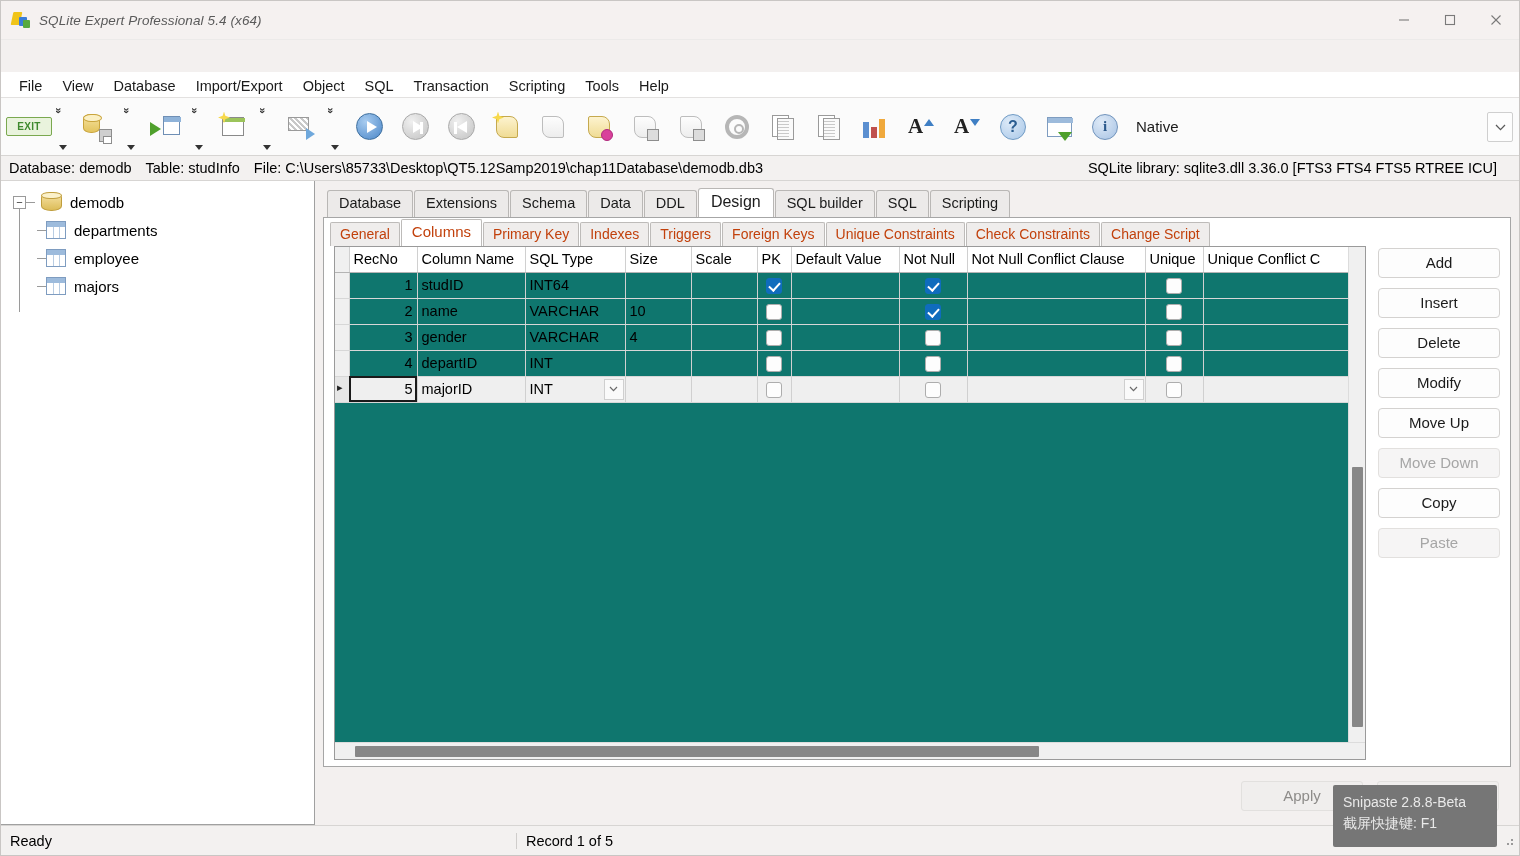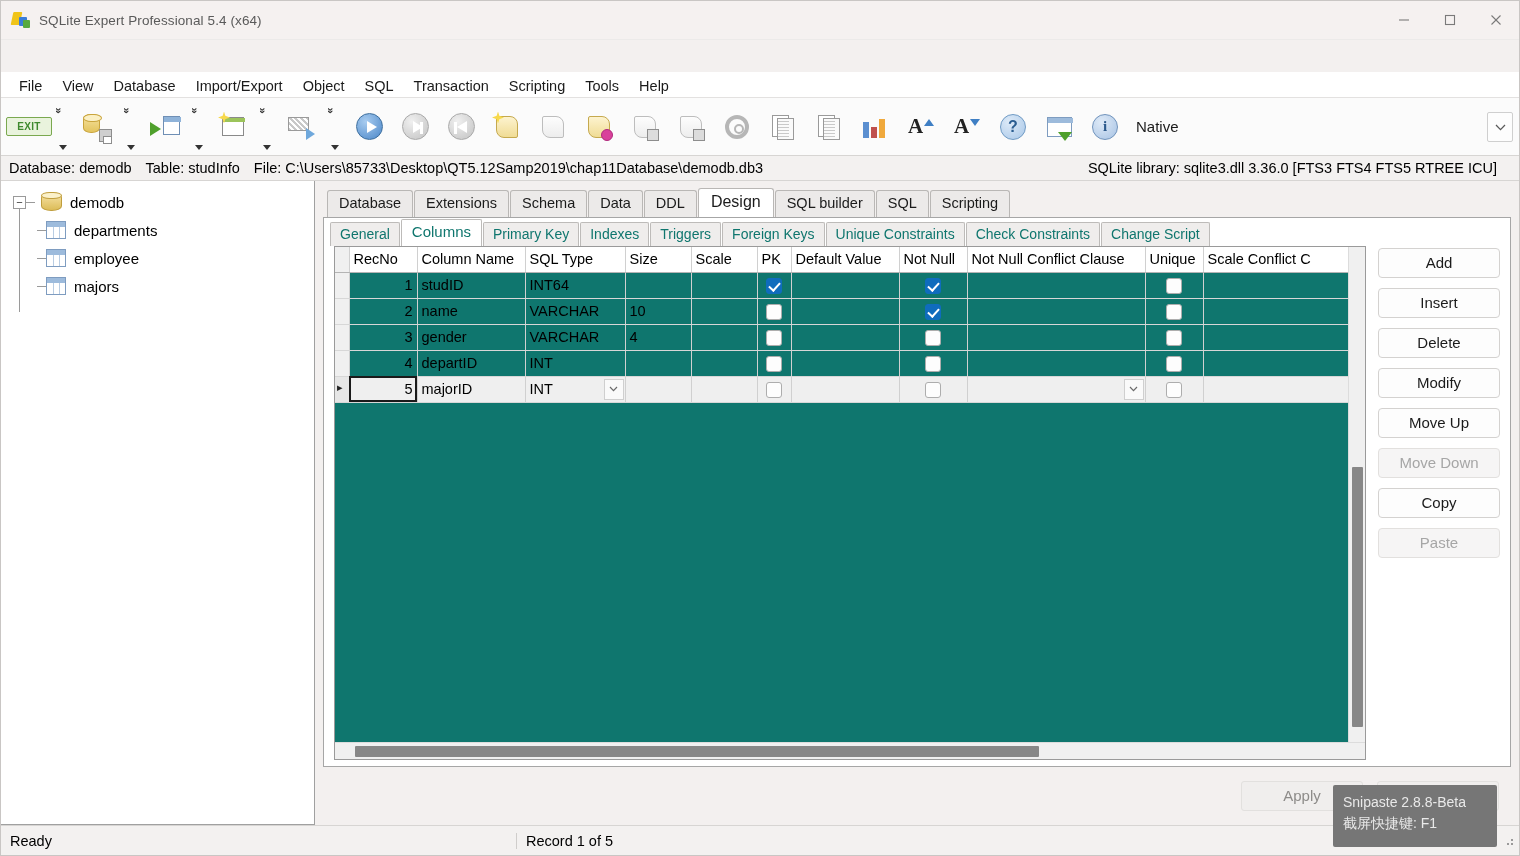--- a/index.html
+++ b/index.html
@@ -20,20 +20,21 @@
     background:#f3f0ef;
     position:relative;
   }
 
   
   .titlebar {
     height:39px; flex:0 0 39px;
     background:#f5f1f0;
     display:flex; align-items:center;
     border-bottom:1px solid #eceae9;
+    font-style:italic;
   }
   .title-icon { width:18px; height:18px; margin-left:11px; margin-right:9px; position:relative; flex:0 0 18px;}
   .title-icon .a{position:absolute;left:0;top:1px;width:9px;height:13px;background:#f0c419;transform:skewX(-12deg);border-radius:1px;}
   .title-icon .b{position:absolute;left:7px;top:6px;width:8px;height:9px;background:#3b7dd8;border-radius:1px;}
   .title-icon .c{position:absolute;left:11px;top:9px;width:7px;height:8px;background:#57a93f;border-radius:1px;}
   .title-text { font-size:13.5px; color:#5a5a5a; letter-spacing:.1px;}
   .win-controls { margin-left:auto; display:flex; height:39px;}
   .win-btn { width:46px; height:39px; display:flex; align-items:center; justify-content:center; color:#7a7a7a;}
   .win-btn svg { display:block; }
 
@@ -185,21 +186,21 @@
     flex:1; min-height:0;
     background:#ffffff;
     border:1px solid #a6a6a6;
     display:flex; flex-direction:column;
     position:relative;
   }
   .subtabs { display:flex; align-items:flex-end; height:28px; flex:0 0 28px; padding:4px 0 0 6px; background:#fff;}
   .stab {
     padding:3px 9px 4px 9px; font-size:14px; background:#efedec;
     border:1px solid #bdbbb9; border-bottom:none; margin-right:1px;
-    border-radius:2px 2px 0 0; color:#0f766e;
+    border-radius:2px 2px 0 0; color:#c2410c;
   }
   .stab.active { background:#ffffff; font-size:15px; padding:3px 10px 6px 10px; position:relative; z-index:3;}
 
   .grid-wrap { flex:1; display:flex; min-height:0; padding:0 6px 6px 10px; }
   .grid-outer { flex:1; min-width:0; display:flex; flex-direction:column; border:1px solid #9a9a9a; background:#0f766e; position:relative;}
   .grid-body { flex:1; display:flex; min-height:0; overflow:hidden;}
   .grid-scroll { flex:1; overflow:hidden; position:relative; }
 
   table.grid { border-collapse:collapse; table-layout:fixed; width:1016px; }
   table.grid th, table.grid td {
@@ -566,21 +567,21 @@
                       <th>RecNo</th>
                       <th>Column Name</th>
                       <th>SQL Type</th>
                       <th>Size</th>
                       <th>Scale</th>
                       <th>PK</th>
                       <th>Default Value</th>
                       <th>Not Null</th>
                       <th>Not Null Conflict Clause</th>
                       <th>Unique</th>
-                      <th>Scale Conflict C</th>
+                      <th>Unique Conflict C</th>
                     </tr>
                   </thead>
                   <tbody>
                     <tr>
                       <td class="col-marker"></td>
                       <td class="num">1</td>
                       <td>studID</td>
                       <td>INT64</td>
                       <td></td>
                       <td></td>

